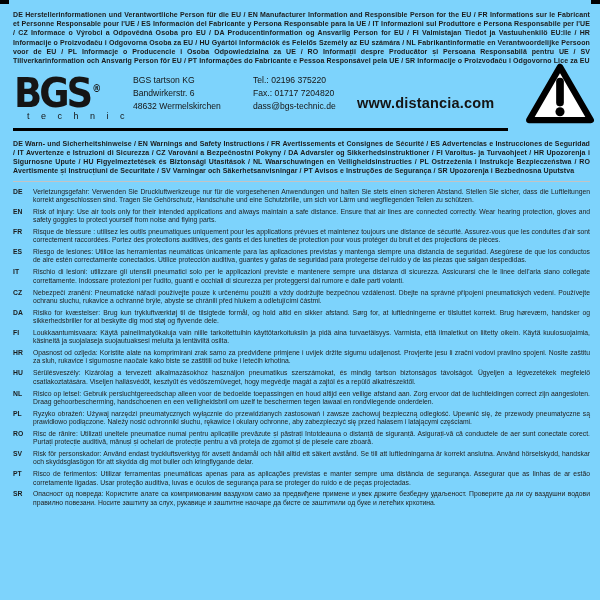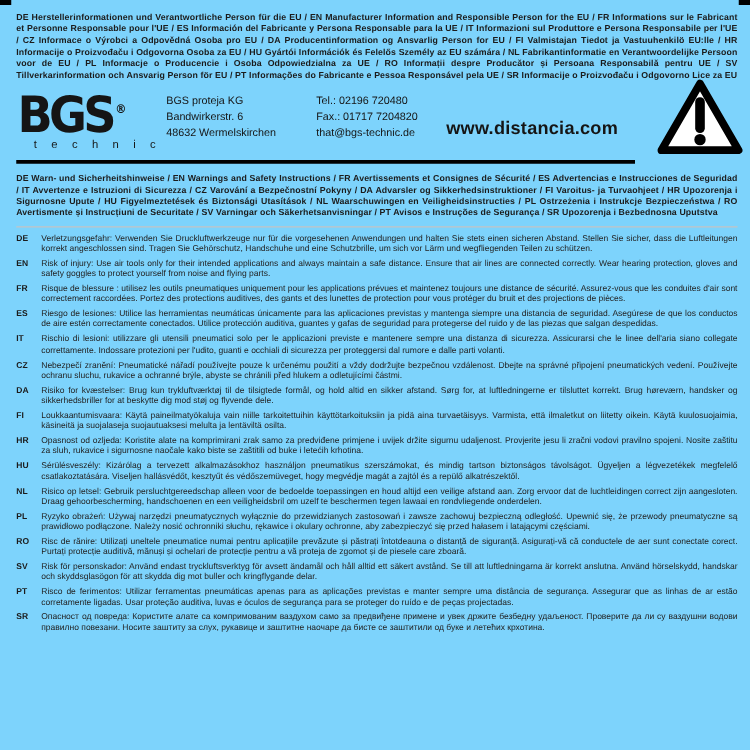--- a/index.html
+++ b/index.html
@@ -56,28 +56,28 @@
   <div class="corner-mark right"></div>
 
   <p class="hdr top">DE Herstellerinformationen und Verantwortliche Person für die EU / EN Manufacturer Information and Responsible Person for the EU / FR Informations sur le Fabricant et Personne Responsable pour l'UE / ES Información del Fabricante y Persona Responsable para la UE / IT Informazioni sul Produttore e Persona Responsabile per l'UE / CZ Informace o Výrobci a Odpovědná Osoba pro EU / DA Producentinformation og Ansvarlig Person for EU / FI Valmistajan Tiedot ja Vastuuhenkilö EU:lle / HR Informacije o Proizvođaču i Odgovorna Osoba za EU / HU Gyártói Információk és Felelős Személy az EU számára / NL Fabrikantinformatie en Verantwoordelijke Persoon voor de EU / PL Informacje o Producencie i Osoba Odpowiedzialna za UE / RO Informații despre Producător și Persoana Responsabilă pentru UE / SV Tillverkarinformation och Ansvarig Person för EU / PT Informações do Fabricante e Pessoa Responsável pela UE / SR Informacije o Proizvođaču i Odgovorno Lice za EU</p>
 
   <div class="brand-row">
     <div class="logo">
       <div class="logo-main"><span>BGS</span><span class="logo-reg">®</span></div>
       <div class="logo-sub">t e c h n i c</div>
     </div>
     <div class="addr-col">
-      <div>BGS proteja KG</div>
+      <div>BGS tartson KG</div>
       <div>Bandwirkerstr. 6</div>
       <div>48632 Wermelskirchen</div>
     </div>
     <div class="contact-col">
-      <div>Tel.: 02196 720480</div>
+      <div>Tel.: 02196 375220</div>
       <div>Fax.: 01717 7204820</div>
-      <div>that@bgs-technic.de</div>
+      <div>dass@bgs-technic.de</div>
     </div>
     <div class="website">www.distancia.com</div>
   </div>
 
   <div class="tri-wrap">
     <svg viewBox="0 0 100 90" xmlns="http://www.w3.org/2000/svg">
       <path d="M50 7 L94 83 L6 83 Z" fill="#ffffff" stroke="#000000" stroke-width="9" stroke-linejoin="round"></path>
       <g>
         <path d="M50 28 L50 58" stroke="#000000" stroke-width="11" stroke-linecap="round"></path>
         <circle cx="50" cy="71" r="6.5" fill="#000000"></circle>

